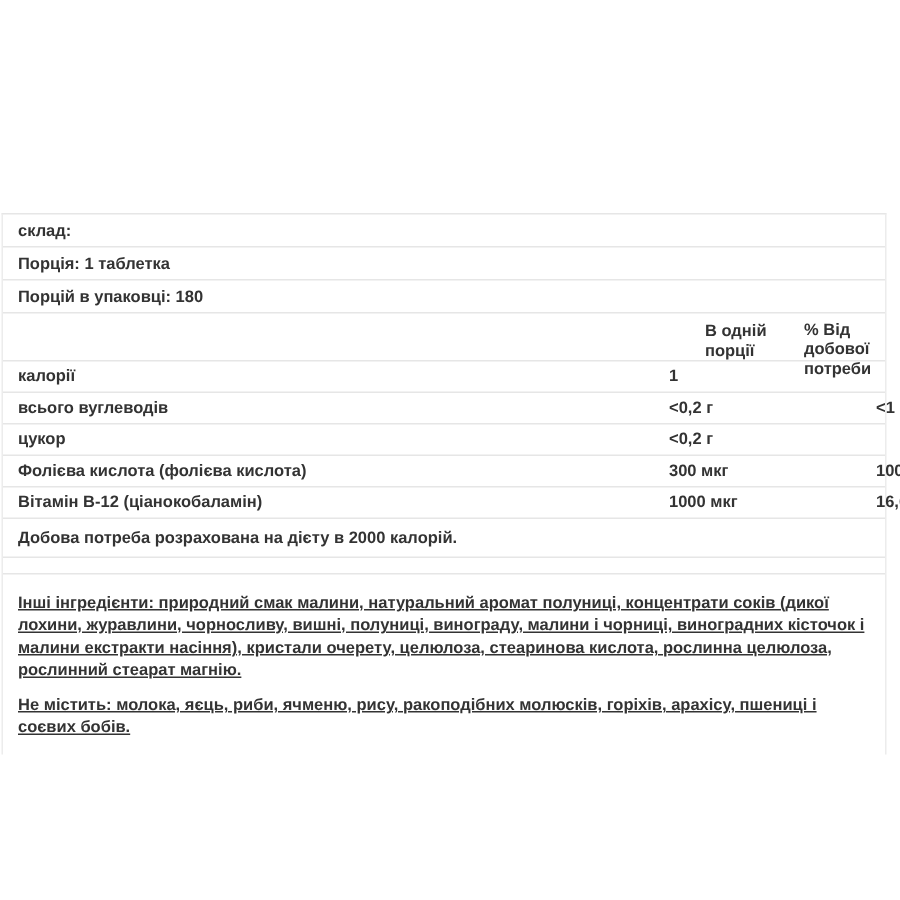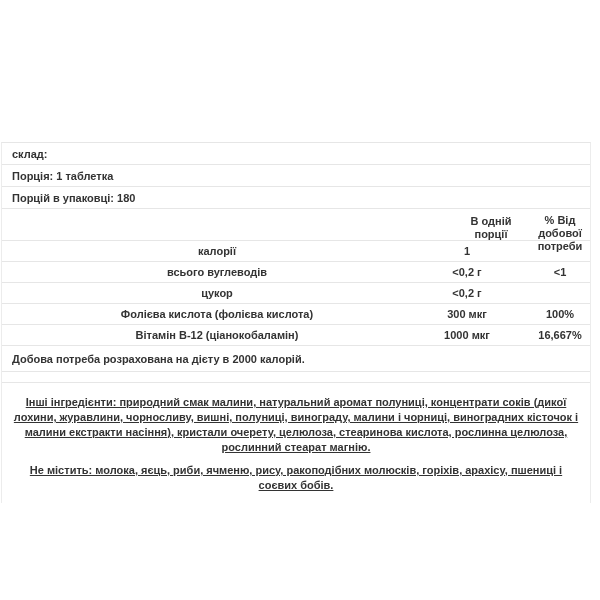--- a/index.html
+++ b/index.html
@@ -1,15 +1,15 @@
 <!DOCTYPE html>
 <html><head>
 <meta charset="utf-8">
 <style>
-  * { margin: 0; padding: 0; box-sizing: border-box; text-align: center; }
+  * { margin: 0; padding: 0; box-sizing: border-box; }
   html, body {
     width: 600px; height: 600px;
     background: #ffffff;
     font-family: "Liberation Sans", "DejaVu Sans", sans-serif;
     overflow: hidden;
   }
   .canvas {
     position: relative;
     width: 600px; height: 600px;
     background: #ffffff;
@@ -32,21 +32,21 @@
     border-bottom: 1px solid #e6e6e6;
     padding-left: 10px;
     padding-right: 6px;
   }
   .info-row { height: 22px; }
   .header-row {
     height: 32px;
     align-items: flex-start;
     padding-top: 5px;
   }
-  .data-row { height: 21px; }
+  .data-row { height: 21px; gap: 24px; }
   .footnote-row { height: 26px; }
   .spacer-row { height: 11px; }
   .c1 { width: 410px; flex: 0 0 410px; }
   .c2 { width: 90px;  flex: 0 0 90px; }
   .c3 { flex: 1 1 auto; line-height: 13px; margin-left: 24px; }
   .header-row .c2 { line-height: 13px; padding-top: 1px; padding-left: 48px; }
   .para {
     padding: 0 10px;
     line-height: 15px;
     margin-top: 12px;

